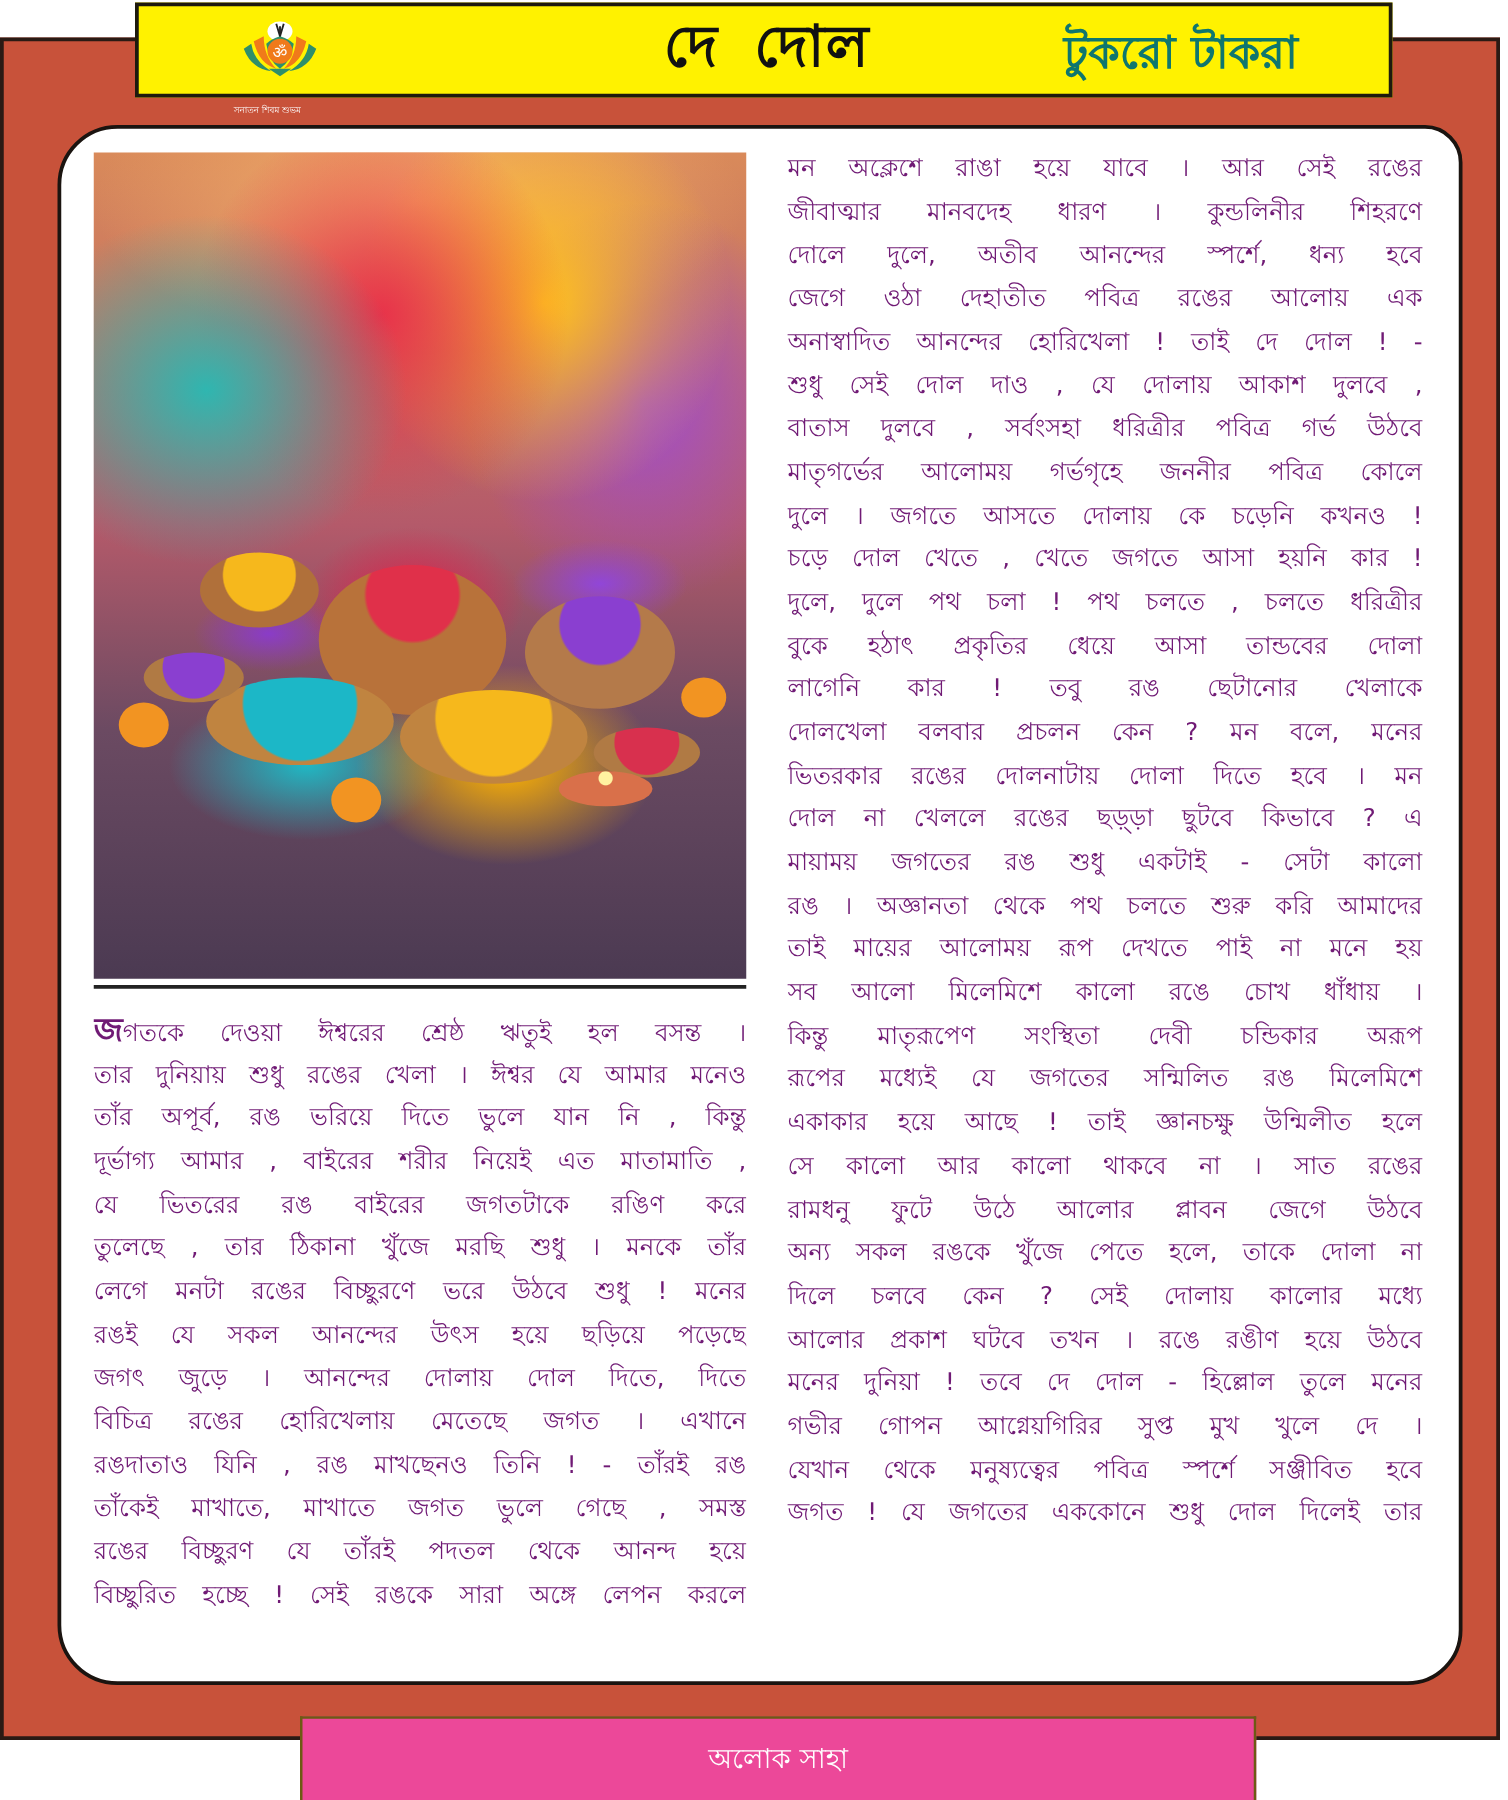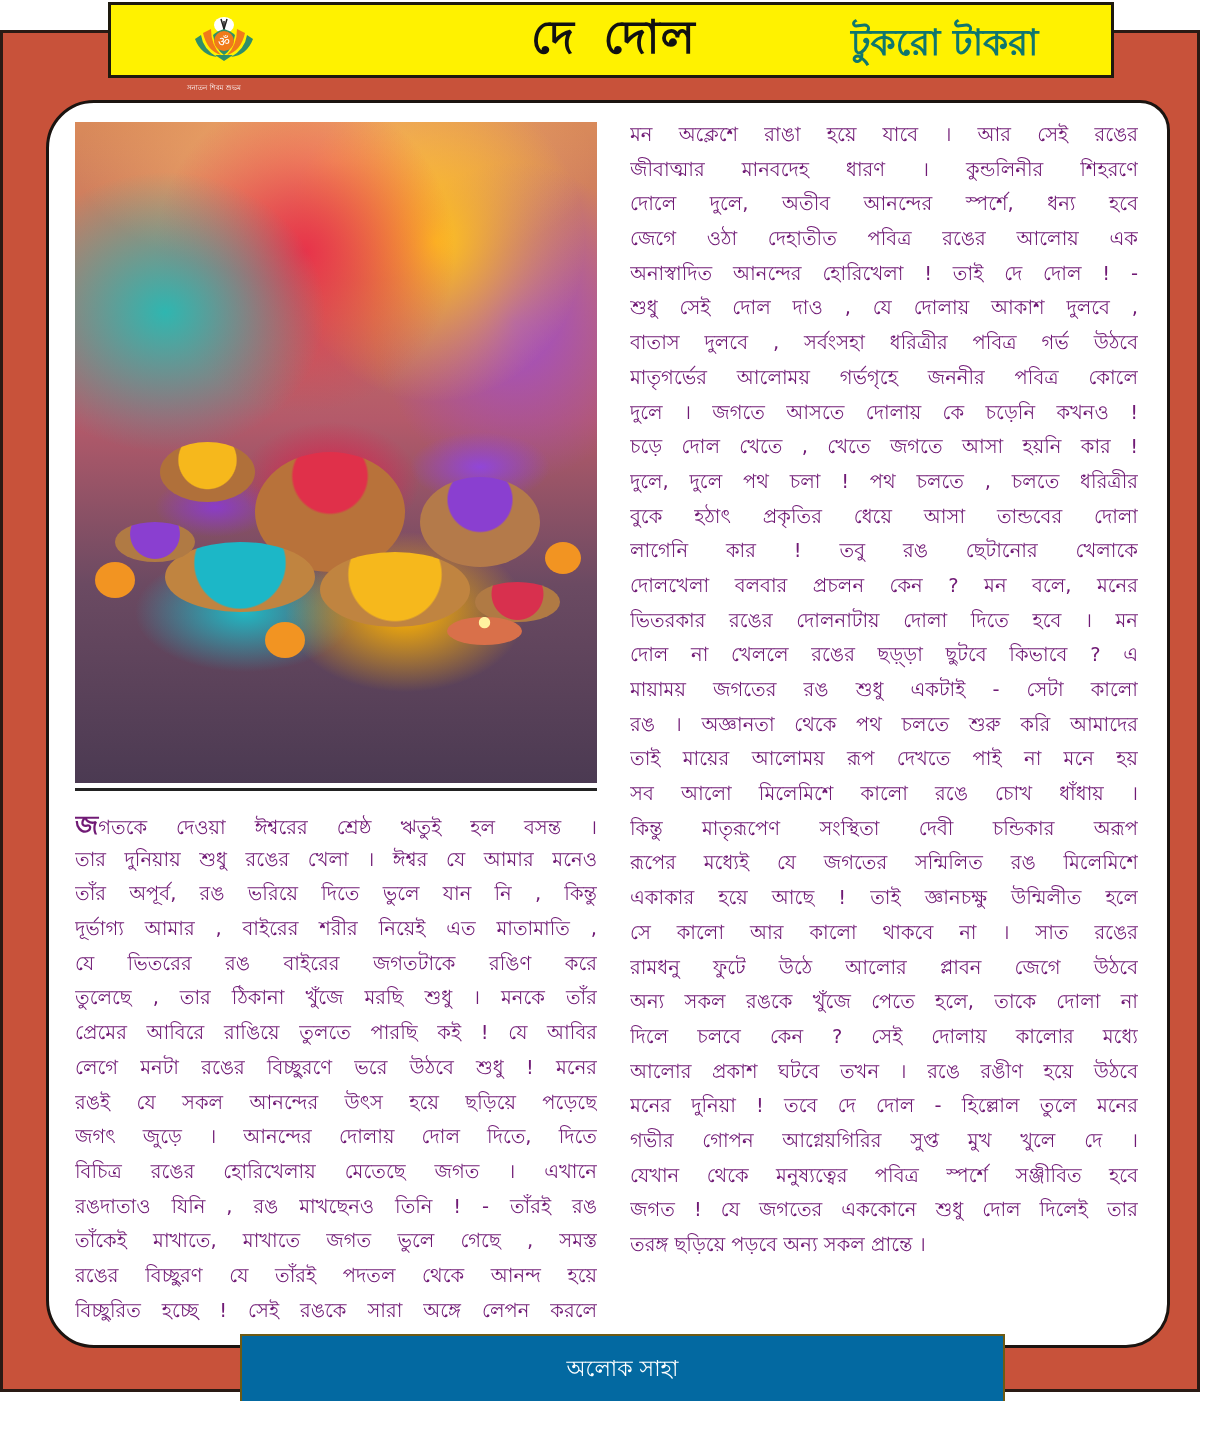--- a/index.html
+++ b/index.html
@@ -59,22 +59,22 @@
   }
   .col .line {
     display: block; white-space: nowrap; text-align: justify; text-align-last: justify;
     height: 34.7px; line-height: 34.7px; overflow: hidden;
   }
   .col .line.last { text-align-last: left; }
   .left-col { left: 75px; top: 808px; width: 522px; }
   .right-col { left: 630px; top: 118px; width: 508px; }
   .dropcap { font-size: 26px; font-weight: bold; }
   .footer {
-    position: absolute; left: 240px; top: 1334px; width: 765px; height: 67px;
-    background: #0369a1; border: 2px solid #6e5a14; border-bottom: none; box-sizing: border-box; z-index: 3;
+    position: absolute; left: 240px; top: 1373px; width: 765px; height: 67px;
+    background: #ec4899; border: 2px solid #6e5a14; border-bottom: none; box-sizing: border-box; z-index: 3;
   }
   .author {
     position: absolute; left: 0; top: 18px; width: 100%; text-align: center;
     color: #ffffff; font-size: 22px; line-height: 30px;
   }
 </style>
 </head>
 <body>
 
 <div class="frame"></div>
@@ -118,21 +118,20 @@
 
 <div class="rule"></div>
 
 <div class="col left-col">
   <span class="line"><span class="dropcap">জ</span><span>গতকে দেওয়া ঈশ্বরের শ্রেষ্ঠ ঋতুই হল বসন্ত ।</span></span>
   <span class="line">তার দুনিয়ায় শুধু রঙের খেলা । ঈশ্বর যে আমার মনেও</span>
   <span class="line">তাঁর অপূর্ব, রঙ ভরিয়ে দিতে ভুলে যান নি , কিন্তু</span>
   <span class="line">দূর্ভাগ্য আমার , বাইরের শরীর নিয়েই এত মাতামাতি ,</span>
   <span class="line">যে ভিতরের রঙ বাইরের জগতটাকে রঙিণ করে</span>
   <span class="line">তুলেছে , তার ঠিকানা খুঁজে মরছি শুধু । মনকে তাঁর</span>
-  <span class="line">প্রেমের আবিরে রাঙিয়ে তুলতে পারছি কই ! যে আবির</span>
   <span class="line">লেগে মনটা রঙের বিচ্ছুরণে ভরে উঠবে শুধু ! মনের</span>
   <span class="line">রঙই যে সকল আনন্দের উৎস হয়ে ছড়িয়ে পড়েছে</span>
   <span class="line">জগৎ জুড়ে । আনন্দের দোলায় দোল দিতে, দিতে</span>
   <span class="line">বিচিত্র রঙের হোরিখেলায় মেতেছে জগত । এখানে</span>
   <span class="line">রঙদাতাও যিনি , রঙ মাখছেনও তিনি ! - তাঁরই রঙ</span>
   <span class="line">তাঁকেই মাখাতে, মাখাতে জগত ভুলে গেছে , সমস্ত</span>
   <span class="line">রঙের বিচ্ছুরণ যে তাঁরই পদতল থেকে আনন্দ হয়ে</span>
   <span class="line">বিচ্ছুরিত হচ্ছে ! সেই রঙকে সারা অঙ্গে লেপন করলে</span>
 </div>
 
@@ -162,18 +161,17 @@
   <span class="line">একাকার হয়ে আছে ! তাই জ্ঞানচক্ষু উন্মিলীত হলে</span>
   <span class="line">সে কালো আর কালো থাকবে না । সাত রঙের</span>
   <span class="line">রামধনু ফুটে উঠে আলোর প্লাবন জেগে উঠবে</span>
   <span class="line">অন্য সকল রঙকে খুঁজে পেতে হলে, তাকে দোলা না</span>
   <span class="line">দিলে চলবে কেন ? সেই দোলায় কালোর মধ্যে</span>
   <span class="line">আলোর প্রকাশ ঘটবে তখন । রঙে রঙীণ হয়ে উঠবে</span>
   <span class="line">মনের দুনিয়া ! তবে দে দোল - হিল্লোল তুলে মনের</span>
   <span class="line">গভীর গোপন আগ্নেয়গিরির সুপ্ত মুখ খুলে দে ।</span>
   <span class="line">যেখান থেকে মনুষ্যত্বের পবিত্র স্পর্শে সঞ্জীবিত হবে</span>
   <span class="line">জগত ! যে জগতের এককোনে শুধু দোল দিলেই তার</span>
-  <span class="line last">তরঙ্গ ছড়িয়ে পড়বে অন্য সকল প্রান্তে ।</span>
 </div>
 
 <div class="footer">
   <div class="author">অলোক সাহা</div>
 </div>
 
 </body></html>

